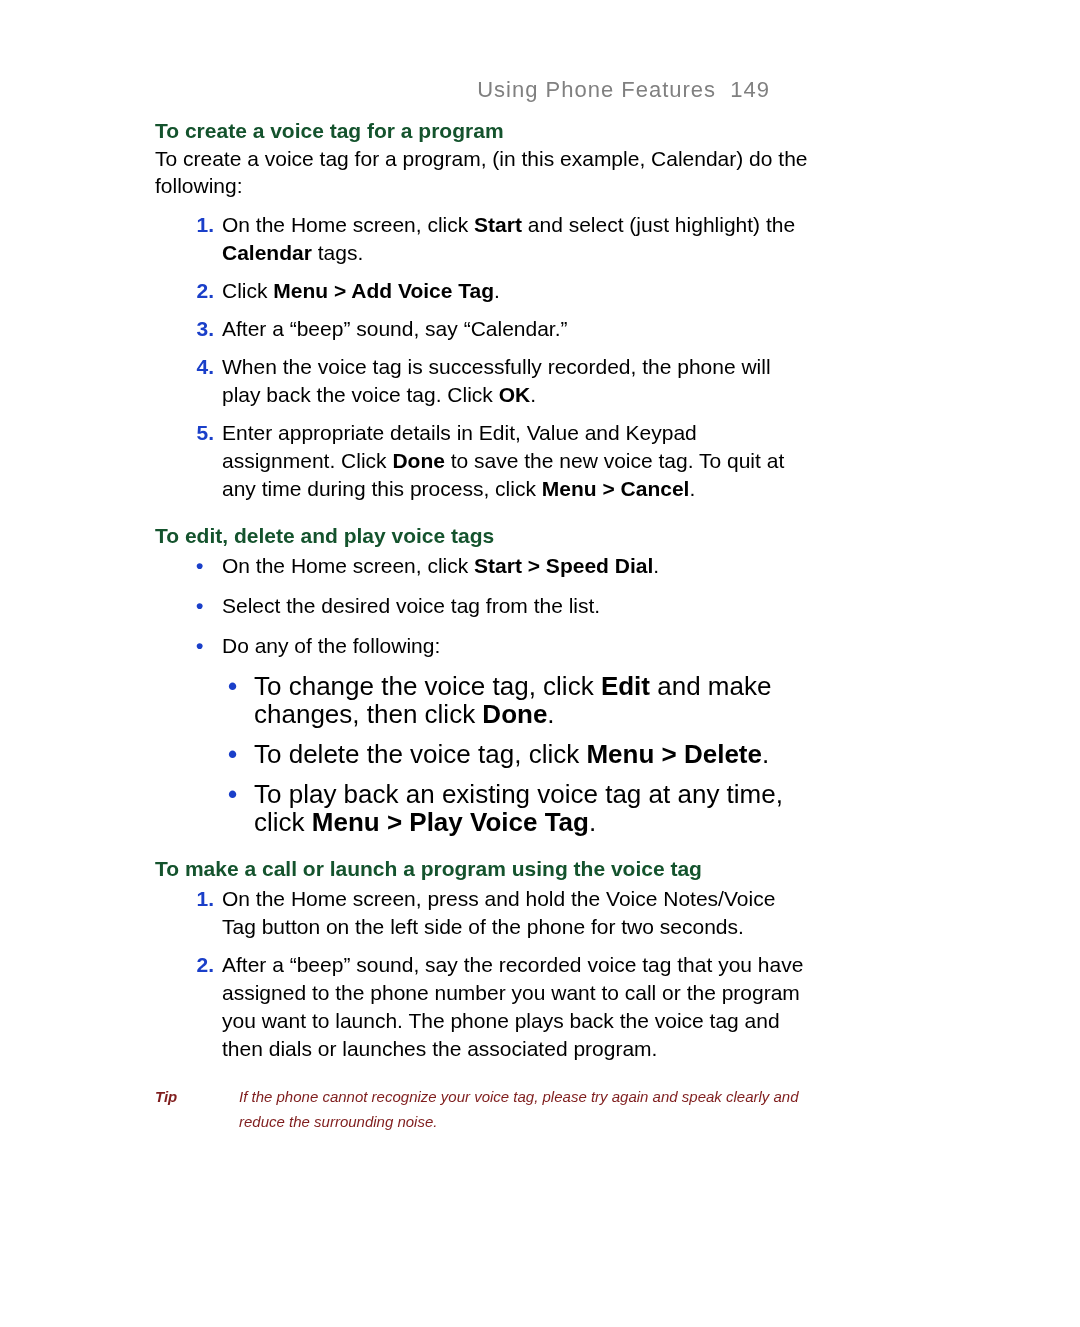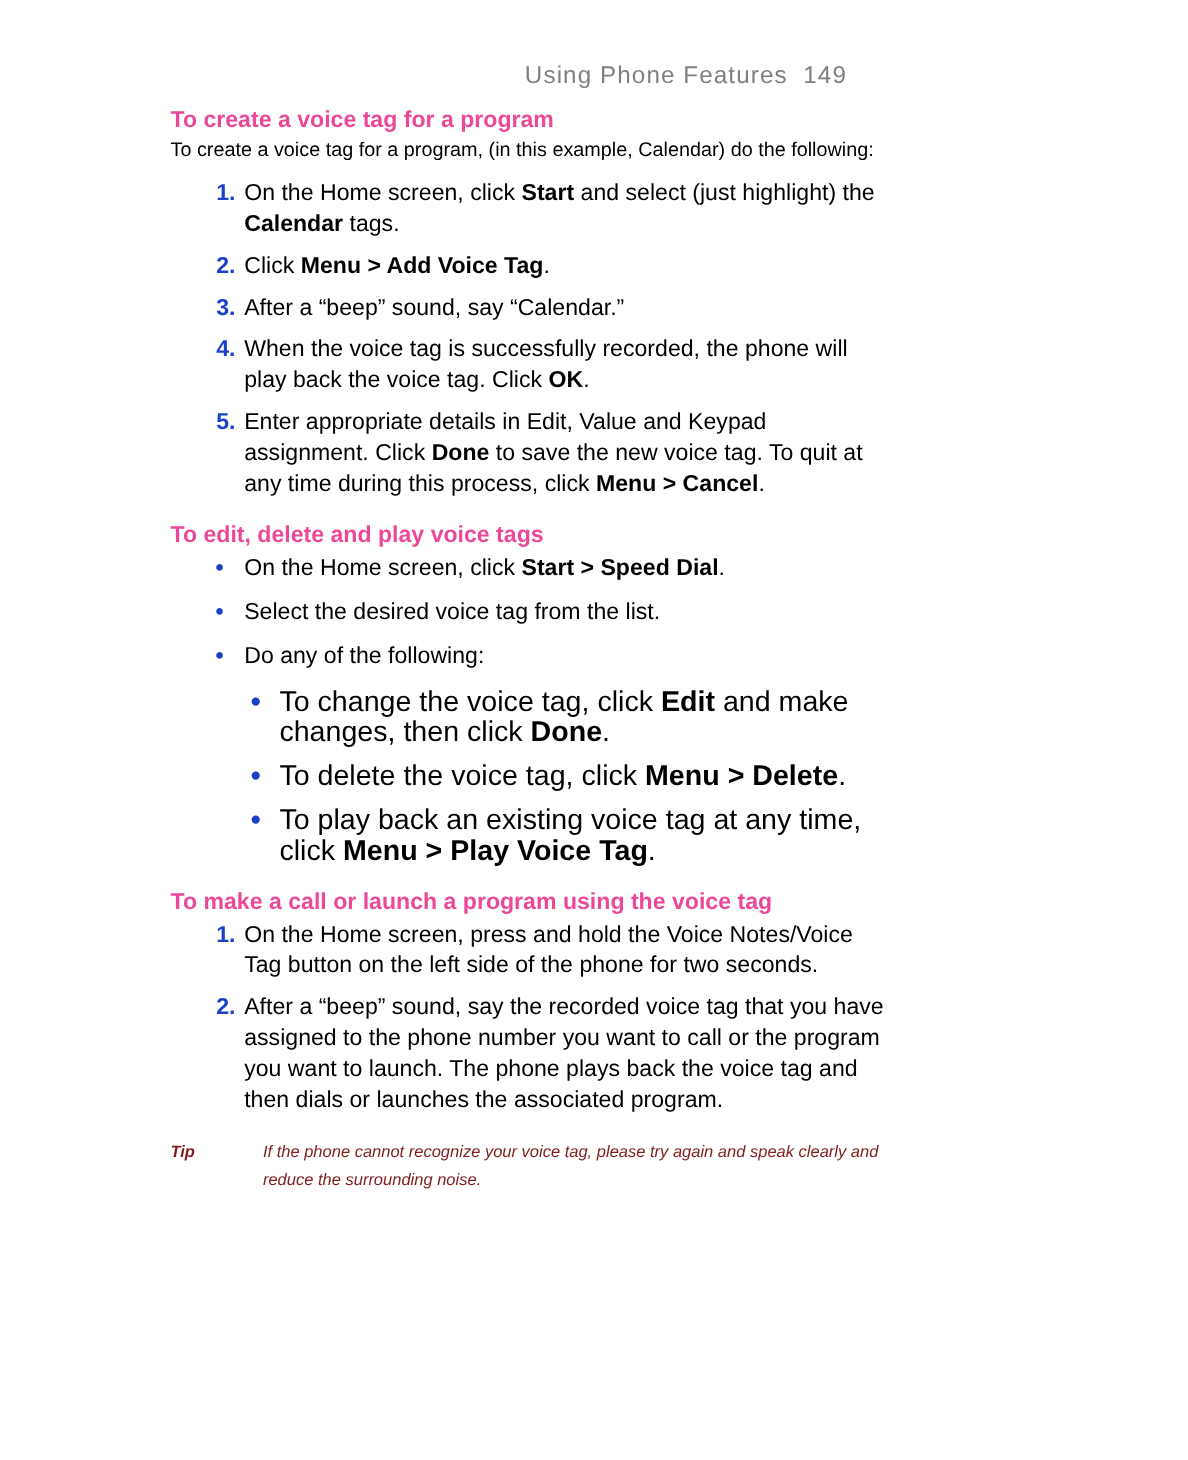--- a/index.html
+++ b/index.html
@@ -6,40 +6,40 @@
     margin: 0;
     padding: 0;
     background: #ffffff;
     font-family: Arial, Helvetica, sans-serif;
     color: #000000;
   }
   .page {
     width: 890px;
     min-height: 1327px;
     box-sizing: border-box;
-    padding: 55px 80px 100px 155px;
+    padding: 77px 80px 100px 155px;
     position: relative;
   }
   .runhead {
     text-align: right;
     color: #808080;
     font-size: 22px;
     letter-spacing: 1px;
     margin-bottom: 16px;
     padding-right: 40px;
   }
   .sec-title {
-    color: #ec4899;
+    color: #14532d;
     font-weight: bold;
     font-size: 21px;
     margin-top: 6px;
     margin-bottom: 0px;
   }
   .body-text {
-    font-size: 18px;
+    font-size: 21px;
     line-height: 27px;
     margin-top: 2px;
   }
   ol.numlist {
     font-size: 21px;
     line-height: 28px;
     list-style: none;
     padding-left: 63px;
     margin-top: 12px;
   }

